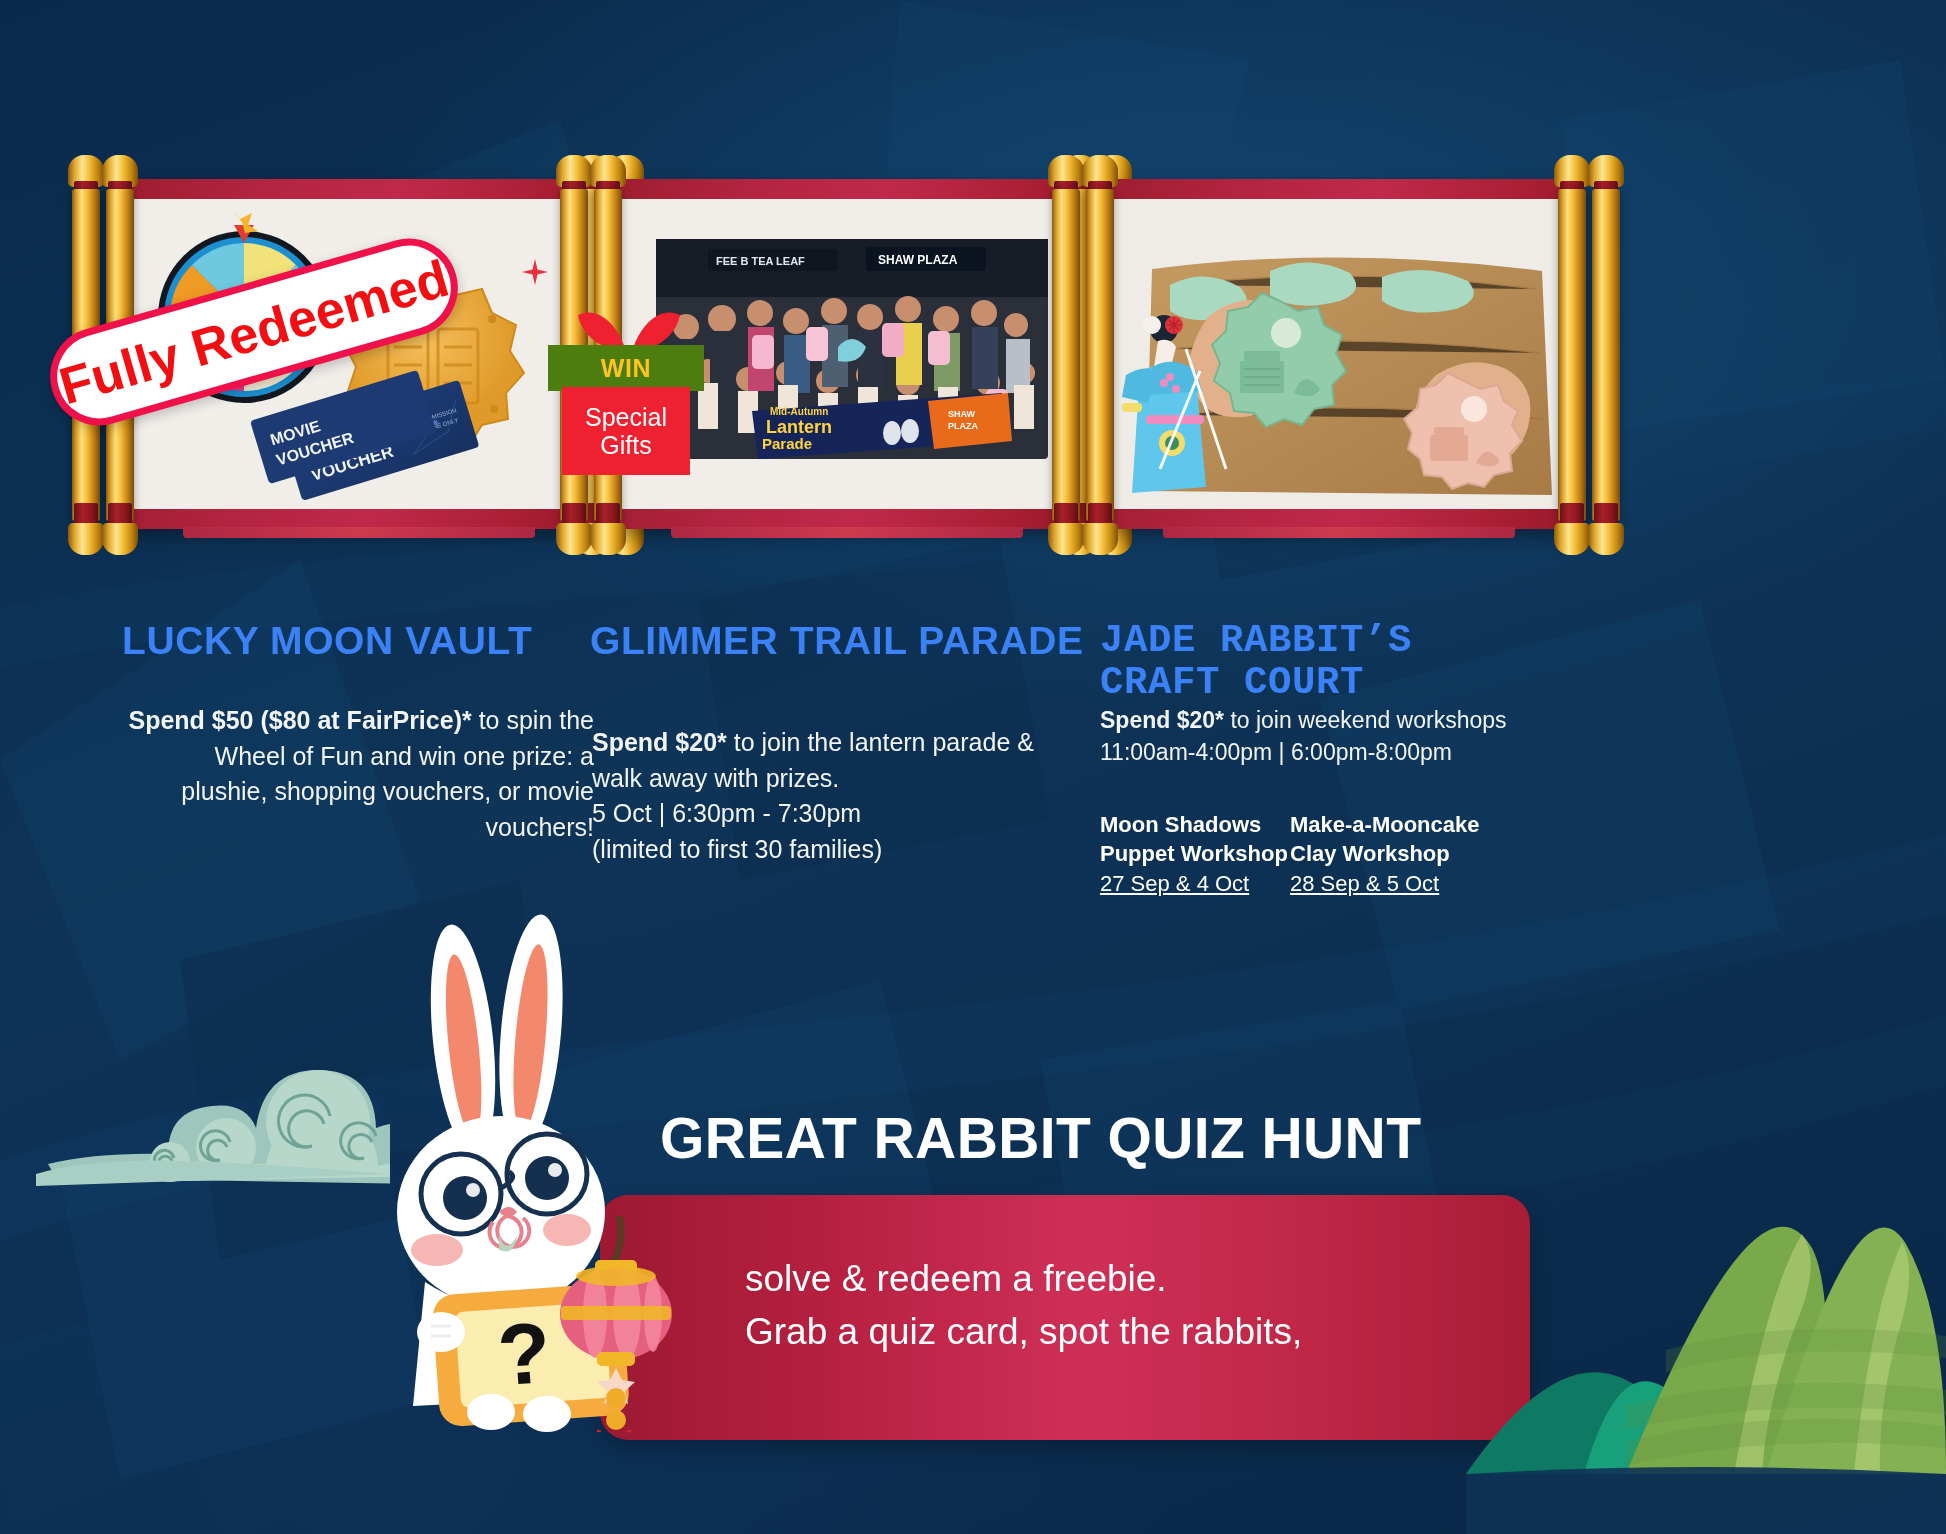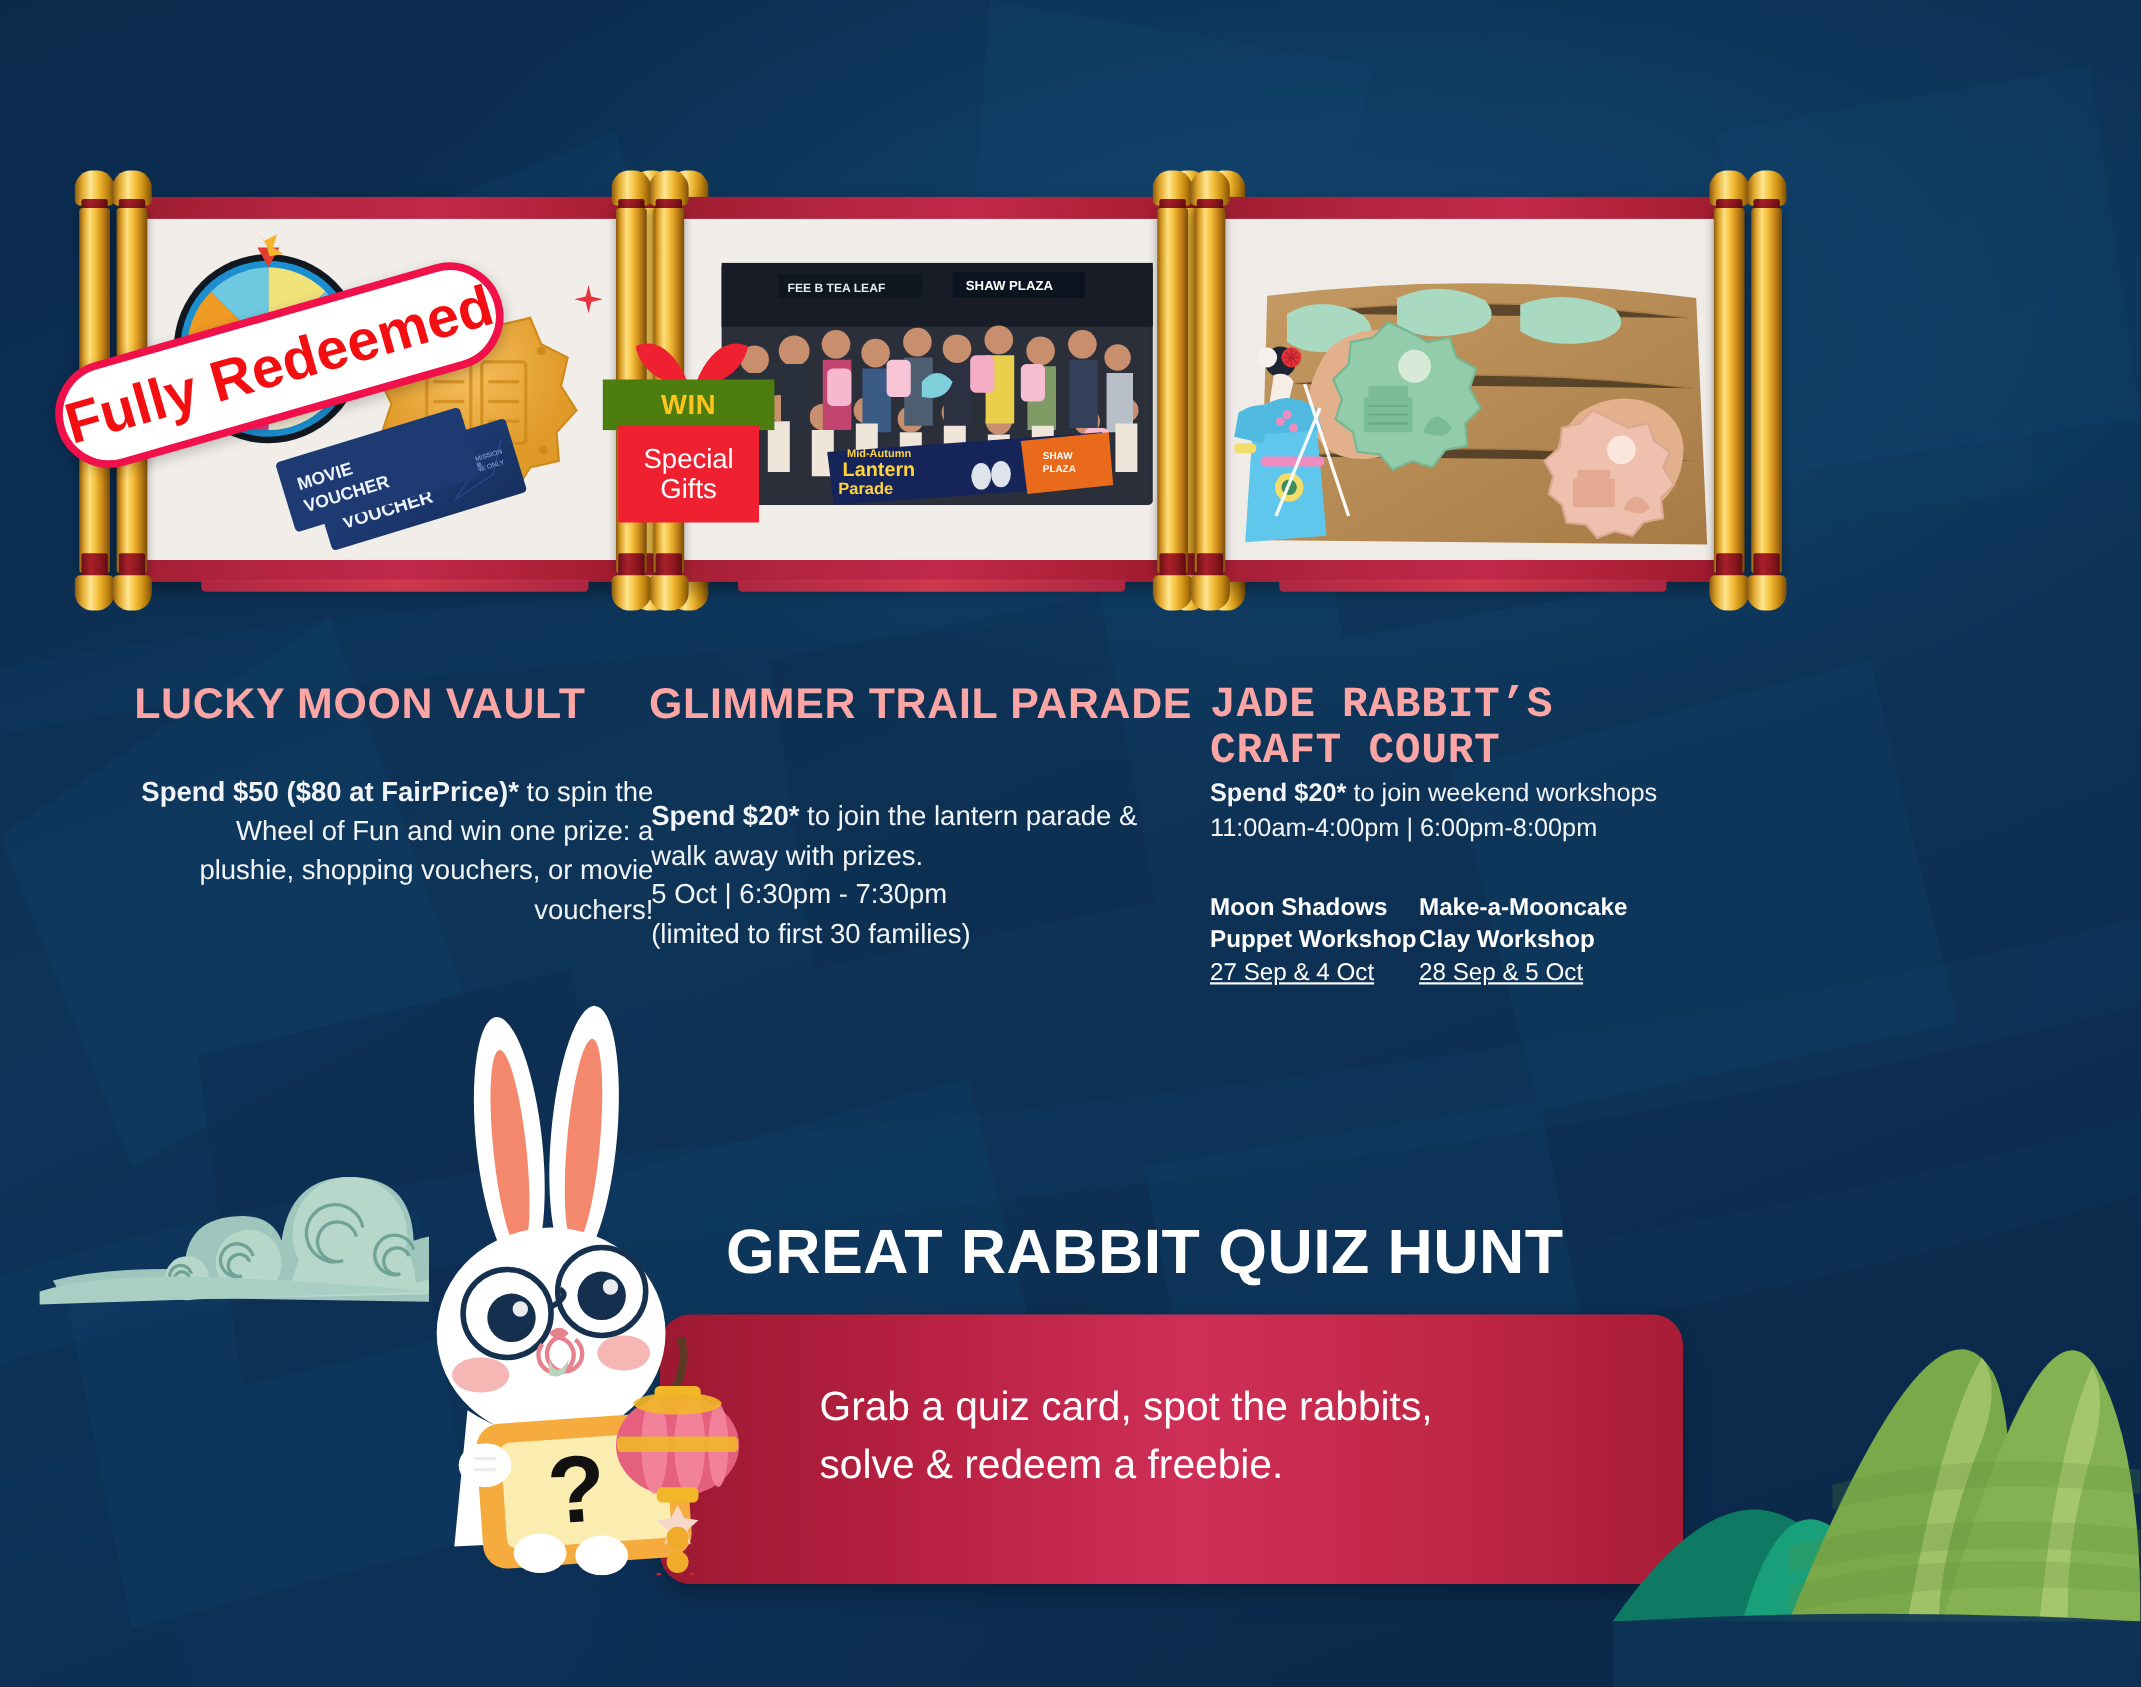--- a/index.html
+++ b/index.html
@@ -104,21 +104,21 @@
     background:#ef2130; display:flex; flex-direction:column;
     align-items:center; justify-content:center; line-height:1.12;
   }
   .gift .box span { color:#fff; font-size:25px; }
   .sparkle { position:absolute; left:-22px; top:104px; width:26px; height:26px; z-index:41; }
 
   
   .card-title {
     position:absolute; left:80px; top:620px; width:520px;
     font-size:39px; font-weight:bold; letter-spacing:.6px; line-height:1.08;
-    color:#fca5a5;
+    color:#3b82f6;
   }
   .c2 .card-title { left:60px; }
   .c3 .card-title { left:78px; top:620px;font-family:Liberation Mono, monospace; }
 
   .card-body {
     position:absolute; left:82px; width:470px;
     font-size:25px; line-height:1.42; color:#f2f5f8;
   }
   .c1 .card-body { top:703px;text-align:right; }
   .c2 .card-body { left:62px; top:725px; }
@@ -630,22 +630,22 @@
       <path d="M160,268 Q300,232 480,252 L480,274 Q300,258 160,292 Z"></path>
       <path d="M200,176 Q320,142 480,162 L480,184 Q320,166 200,198 Z"></path>
     </g>
     <path d="M0,300 Q240,286 480,300 L480,360 L0,360 Z" fill="#0d3355" opacity=".9"></path>
   </svg>
 
   <div class="quiz-title">GREAT RABBIT QUIZ HUNT</div>
 
   <div class="quiz-banner">
     <div class="quiz-text">
+      <div>solve &amp; redeem a freebie.</div>
       <div>Grab a quiz card, spot the rabbits,</div>
-      <div>solve &amp; redeem a freebie.</div>
     </div>
   </div>
 
   <svg class="bunny" viewBox="0 0 330 520">
 
     <g>
       <ellipse cx="68" cy="128" rx="30" ry="116" fill="#ffffff" transform="rotate(-6 68 128)"></ellipse>
       <ellipse cx="68" cy="134" rx="15" ry="92" fill="#f3886c" transform="rotate(-6 68 128)"></ellipse>
       <ellipse cx="136" cy="120" rx="30" ry="118" fill="#ffffff" transform="rotate(5 136 120)"></ellipse>
       <ellipse cx="136" cy="126" rx="15" ry="94" fill="#f3886c" transform="rotate(5 136 120)"></ellipse>

